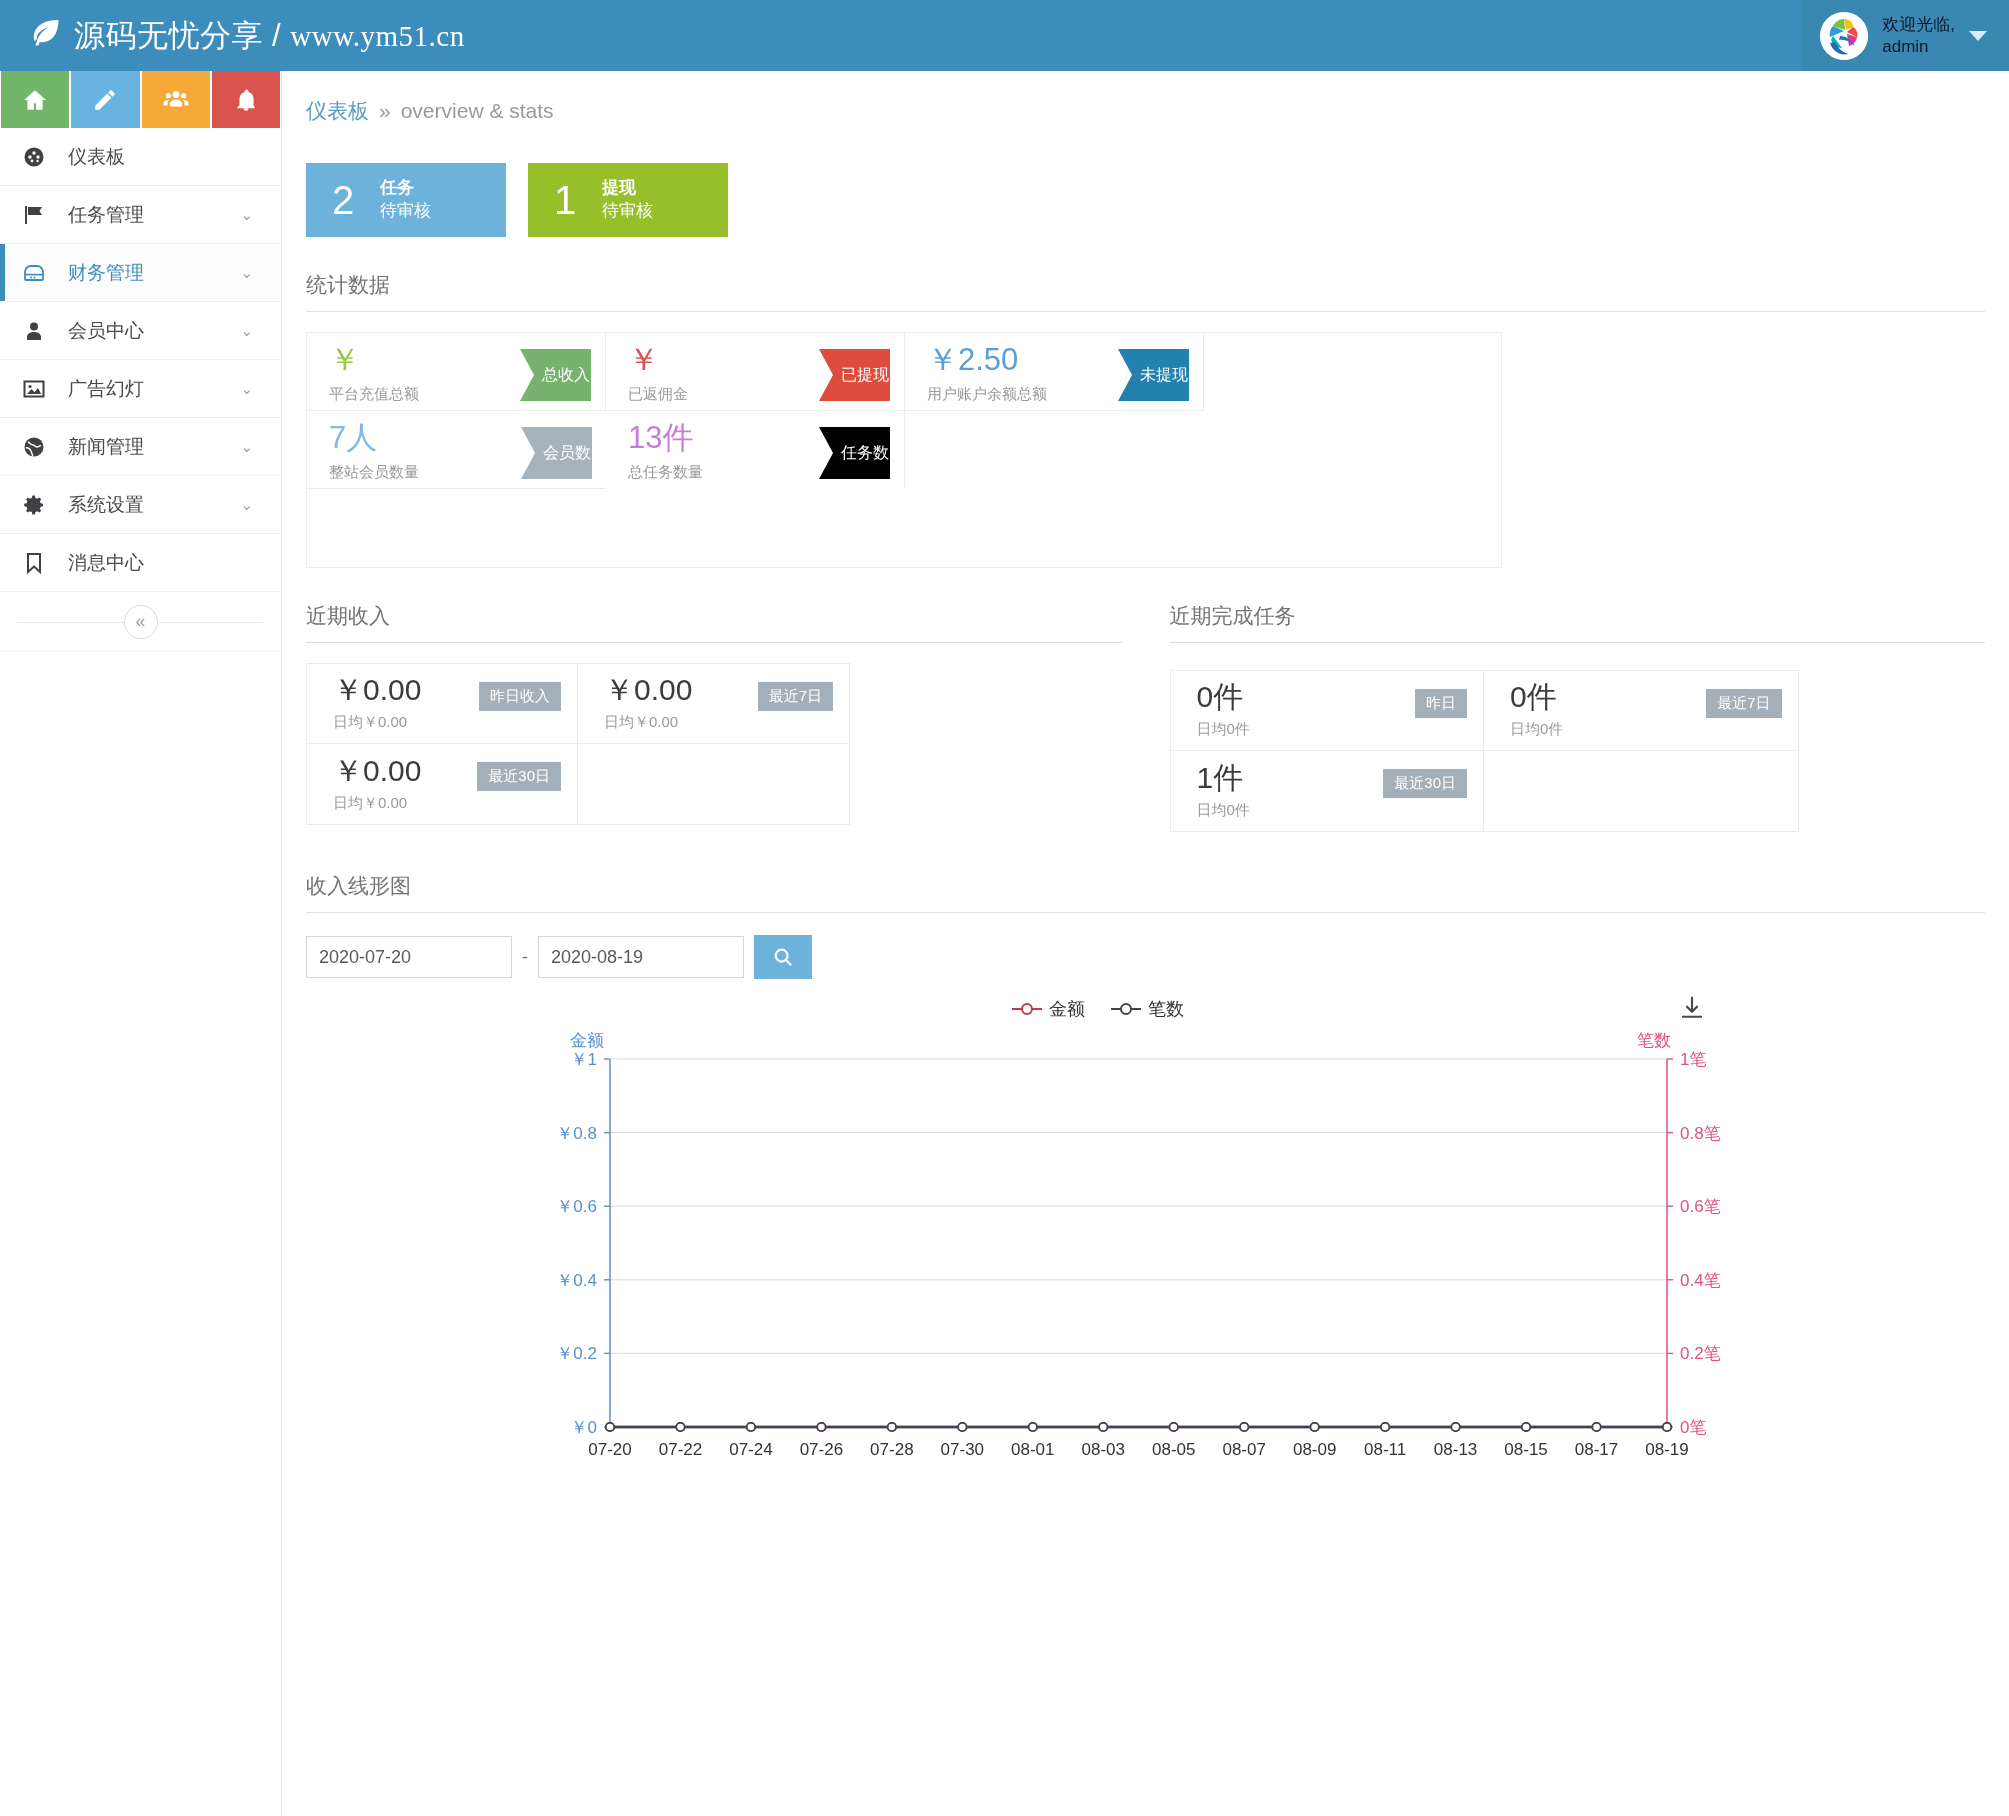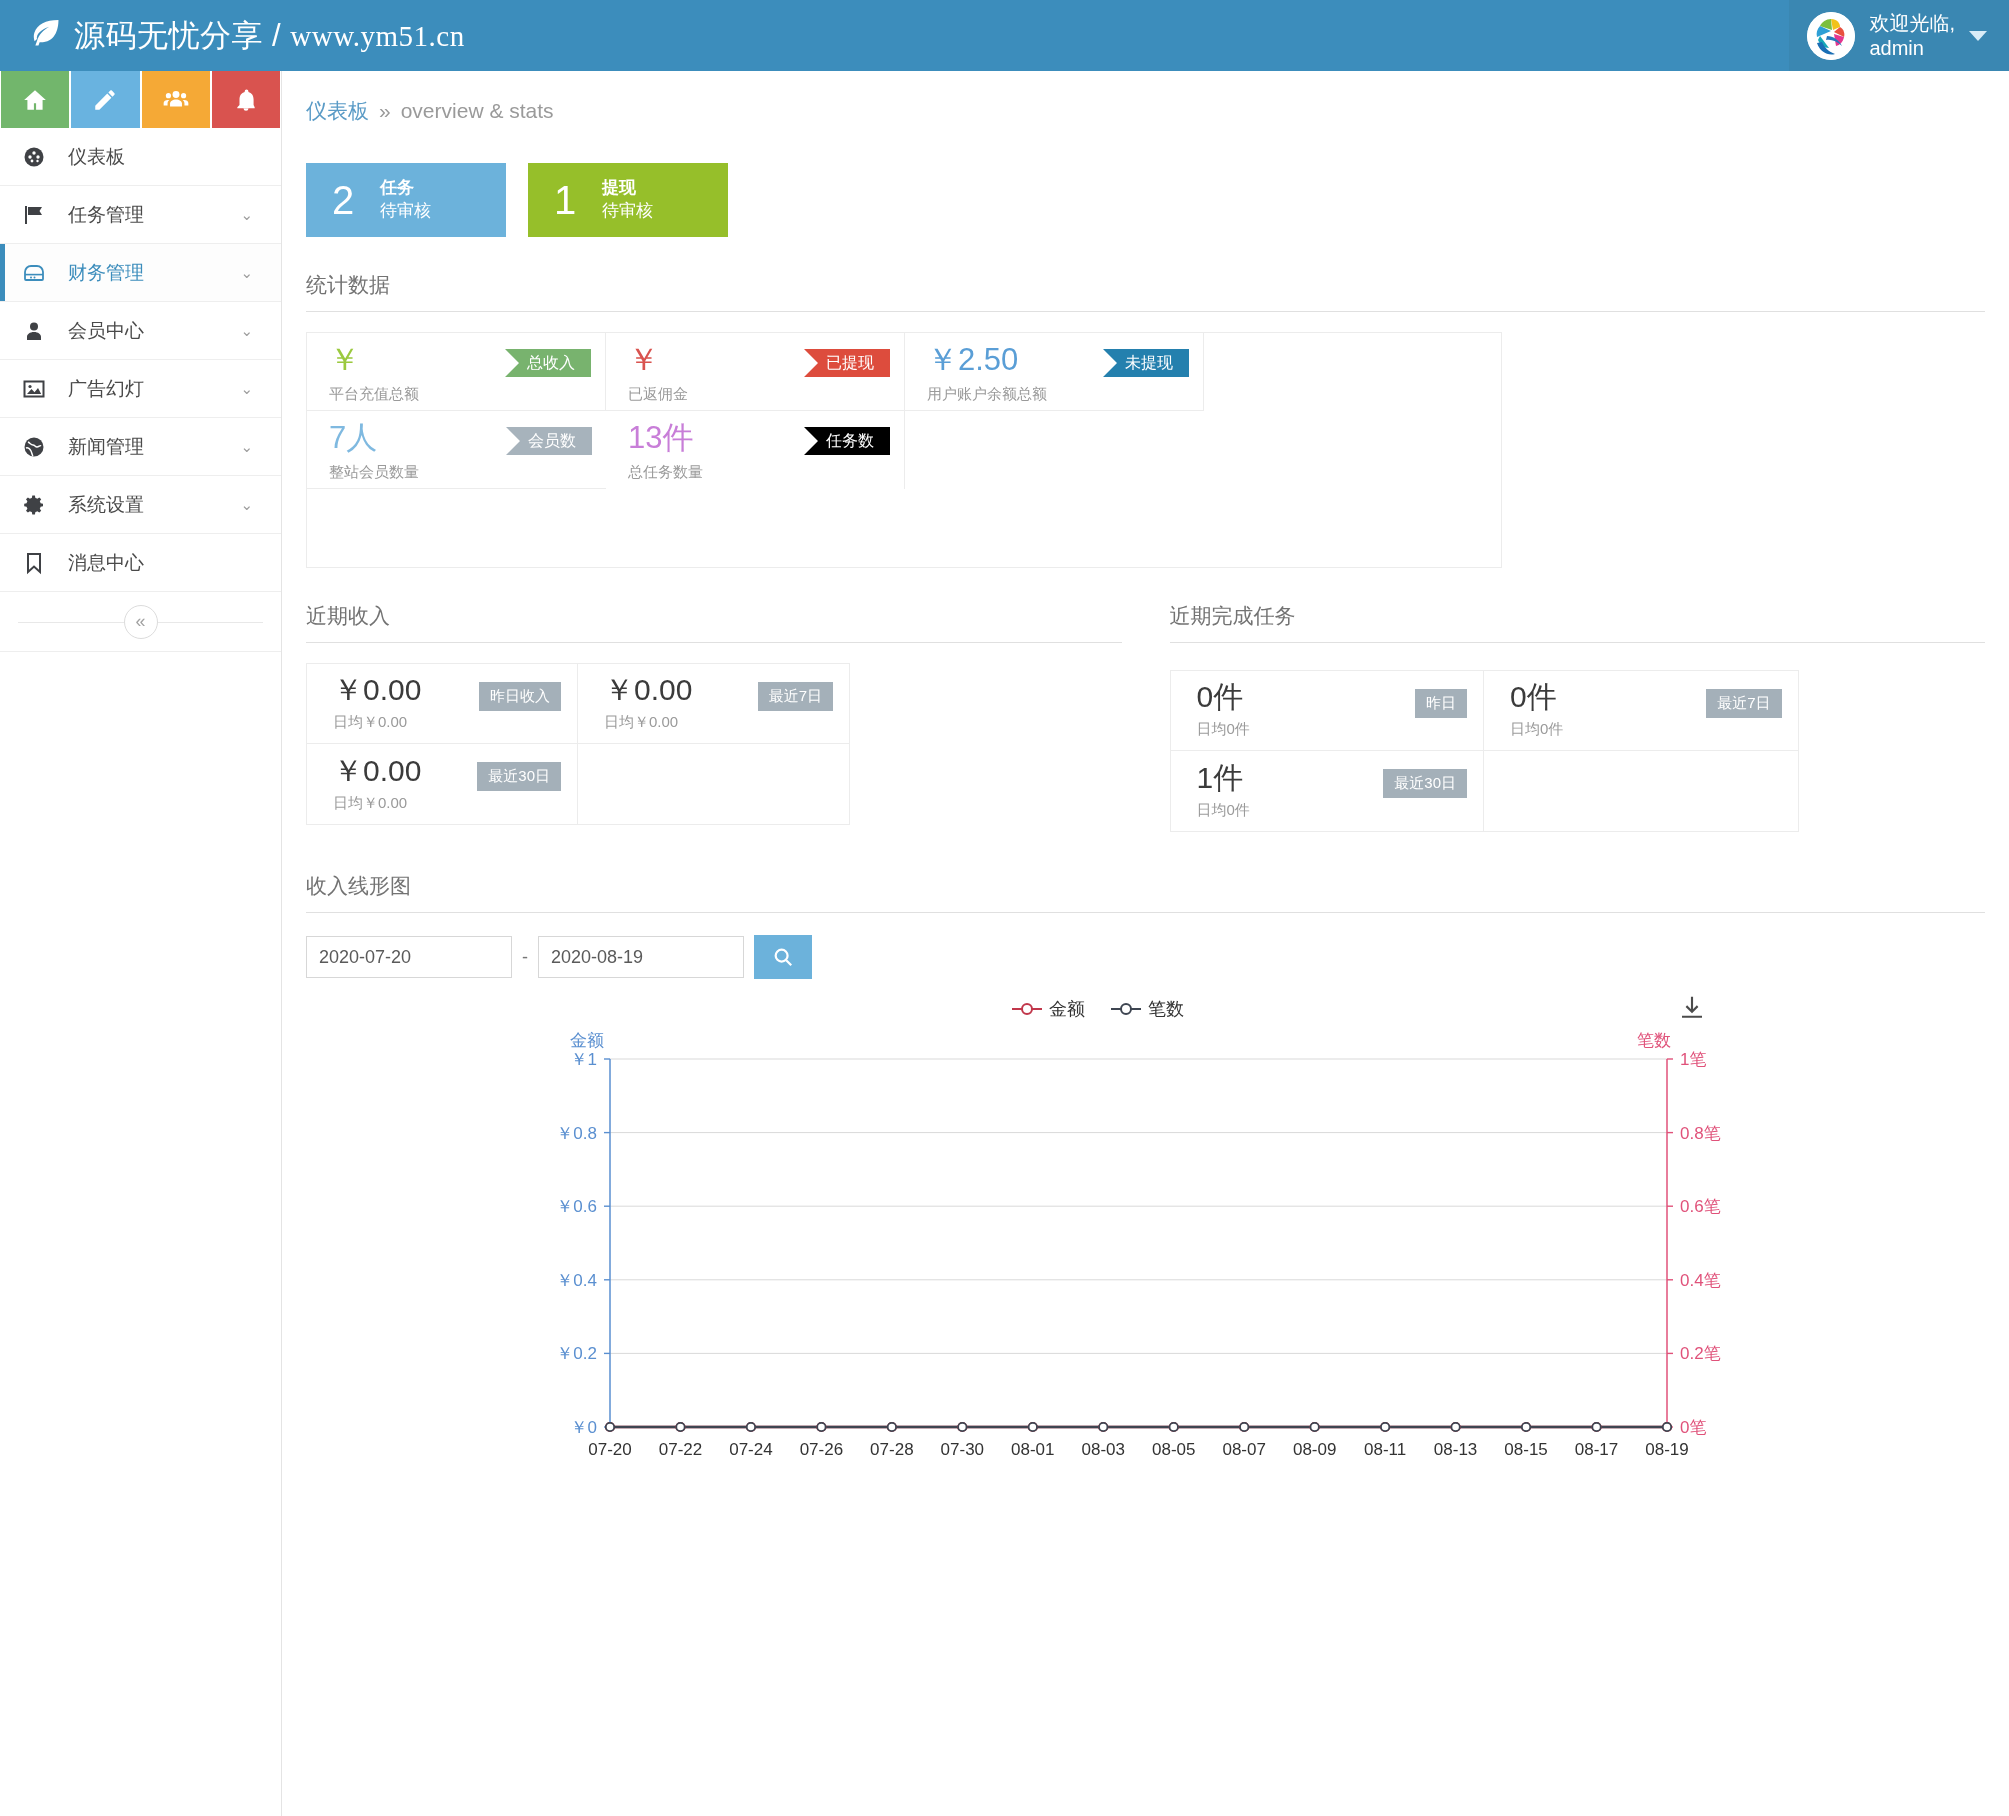--- a/index.html
+++ b/index.html
@@ -19,21 +19,21 @@
   .brand-leaf { width: 34px; height: 34px; margin-right: 12px; flex: 0 0 auto; }
   .brand-text { font-size: 31px; color: #ffffff; letter-spacing: 0.5px; white-space: nowrap; }
   .brand-text .sep { font-weight: 300; }
   .brand-text .url { font-family: "Liberation Serif", "DejaVu Serif", serif; font-size: 29px; }
   .user-box {
     display: flex; align-items: center; gap: 14px;
     background: #3a87b2; height: 71px; padding: 0 22px 0 18px;
     margin-right: 0; cursor: pointer;
   }
   .avatar { width: 48px; height: 48px; border-radius: 50%; background: #fff; position: relative; overflow: hidden; flex: 0 0 auto; }
-  .user-label { color: #ffffff; font-size: 20px; line-height: 1.25; }
+  .user-label { color: #0f172a; font-size: 17px; line-height: 1.25; }
   .caret-down {
     width: 0; height: 0; border-left: 9px solid transparent; border-right: 9px solid transparent;
     border-top: 10px solid #d9ecf7;
   }
   
   .sidebar {
     position: absolute; top: 71px; left: 0; width: 282px; height: 1745px;
     background: #ffffff; border-right: 1px solid #e4e4e4;
   }
   .quickbar { display: flex; height: 57px; }
@@ -93,23 +93,23 @@
   .stat-cell {
     width: 299px; height: 78px; padding: 14px 16px 10px 22px;
     border-right: 1px solid #ececec; border-bottom: 1px solid #ececec;
     position: relative; display: flex; flex-direction: column; justify-content: center;
   }
   .stat-cell.nb { border-bottom: none; }
   .stat-cell.nr { border-right: none; }
   .stat-val { font-size: 31px; font-weight: 300; line-height: 1; }
   .stat-sub { font-size: 15px; color: #9a9a9a; margin-top: 10px; }
   .ribbon {
-    position: absolute; right: 14px; top: 16px; height: 28px;
+    position: absolute; right: 14px; top: 16px; height: 52px;
     display: flex; align-items: center; color: #fff; font-size: 16px;
-    padding: 0 16px 0 22px; white-space: nowrap;
+    padding: 0 1px 0 22px; white-space: nowrap;
     clip-path: polygon(0 0, 100% 0, 100% 100%, 0 100%, 14px 50%);
   }
   
   .dual { display: flex; gap: 0; margin-top: 0; }
   .half { width: 50%; }
   .mini-grid { border: 1px solid #ececec; display: flex; flex-wrap: wrap; }
   .mini-cell {
     width: 50%; height: 80px; padding: 0 18px 0 26px; position: relative;
     display: flex; flex-direction: column; justify-content: center;
     border-right: 1px solid #ececec; border-bottom: 1px solid #ececec;

